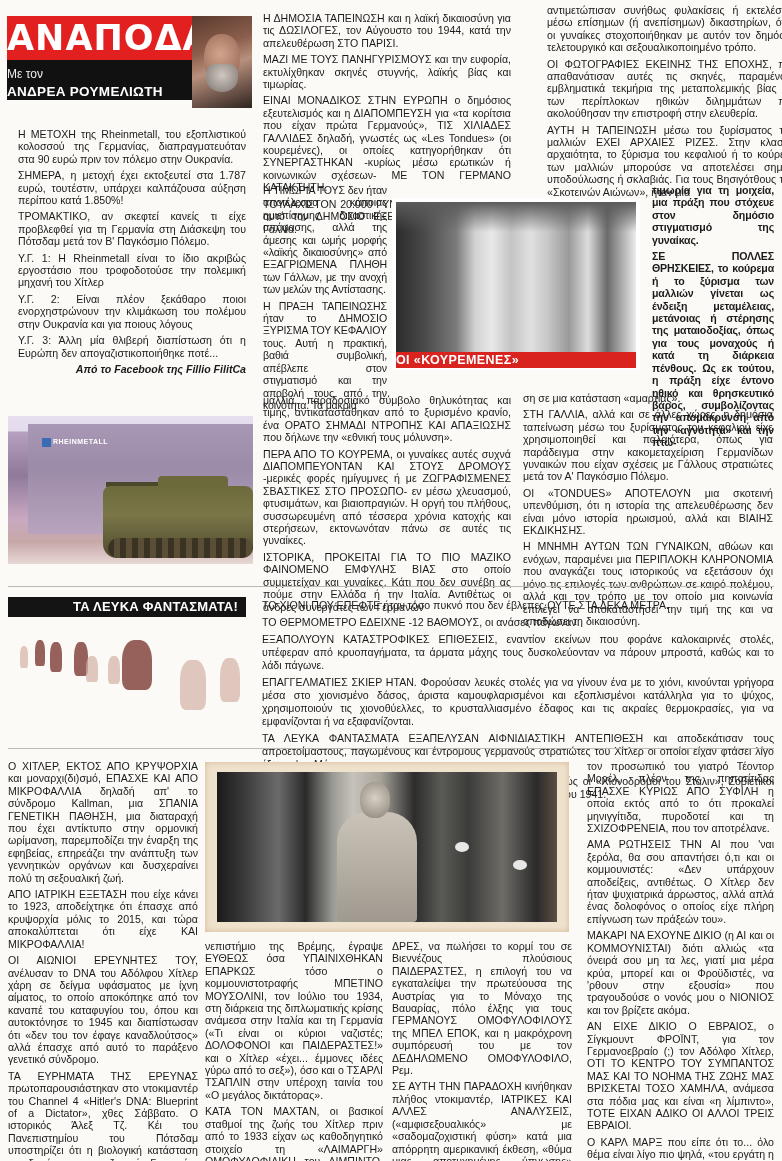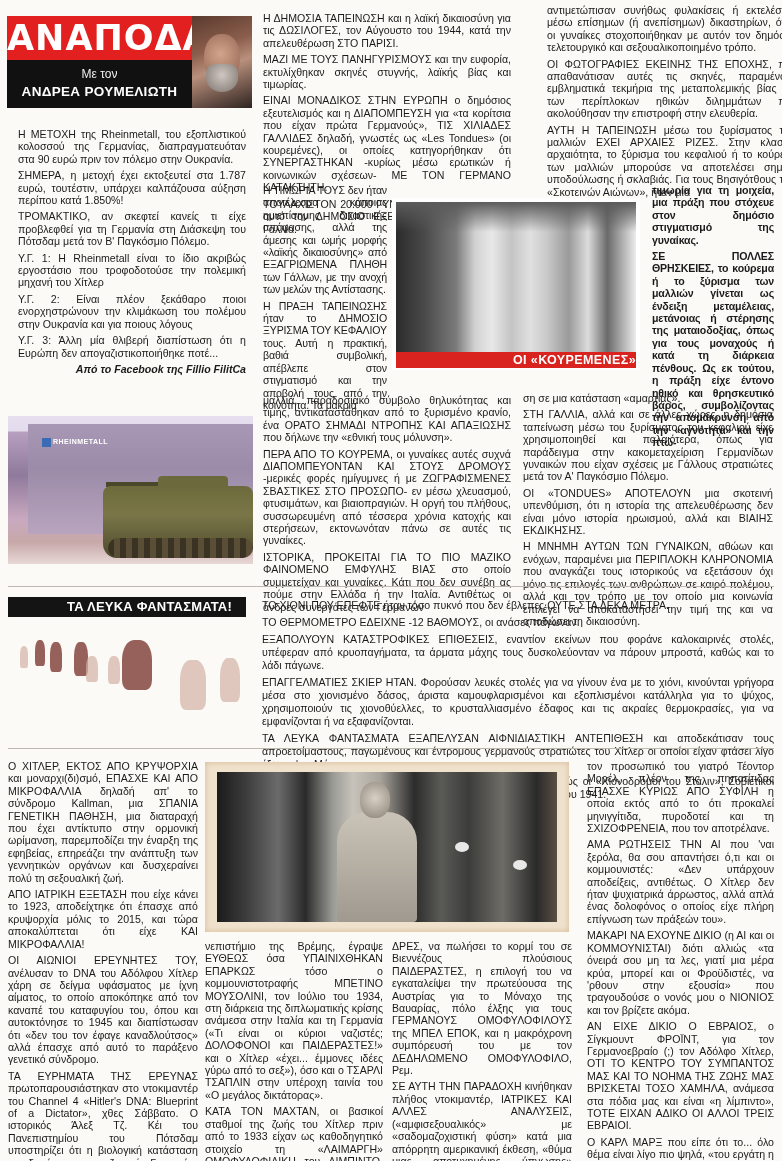--- a/index.html
+++ b/index.html
@@ -7,45 +7,45 @@
   body { position: relative; font-family: "Liberation Sans", sans-serif; color: #1a1a1a; }
   .col { position: absolute; font-size: 10.6px; line-height: 12.4px; text-align: justify; }
   .col p { margin-bottom: 4px; }
   .col p.sig { text-align: right; font-style: italic; font-weight: bold; }
   .cond { letter-spacing: -0.15px; }
 
   
   #masthead { position: absolute; left: 7px; top: 16px; width: 245px; height: 92px; }
   #mast-red { position: absolute; left: 0; top: 0; width: 185px; height: 44px; background: #e2201f; }
   #mast-title { position: absolute; left: 0; top: 0; width: 185px; height: 44px; color: #fff; font-weight: bold; font-size: 35px; line-height: 44px; text-align: center; letter-spacing: 1px; font-family: "DejaVu Sans", sans-serif; }
-  #mast-black { position: absolute; left: 0; top: 44px; width: 185px; height: 48px; background: #111; color: #fff; text-align: center; }
+  #mast-black { position: absolute; left: 0; top: 44px; width: 185px; height: 40px; background: #111; color: #fff; }
   #mast-with { display: block; font-size: 12px; margin-top: 7px; color: #eee; }
   #mast-name { display: block; font-size: 13.5px; font-weight: bold; margin-top: 3px; letter-spacing: 0.3px; }
   #mast-photo { position: absolute; left: 185px; top: 0; width: 60px; height: 92px; background: linear-gradient(160deg, #5a3a2e 0%, #8b5e4c 35%, #b8907c 55%, #6b5248 80%, #2e2420 100%); }
   #mast-photo .face { position: absolute; left: 12px; top: 18px; width: 36px; height: 50px; border-radius: 45% 45% 50% 50%; background: radial-gradient(circle at 45% 40%, #d3a48c, #9d6f5c 70%, #6d4c40); }
   #mast-photo .beard { position: absolute; left: 14px; top: 48px; width: 32px; height: 28px; border-radius: 30% 30% 50% 50%; background: radial-gradient(circle at 50% 40%, #cfc7c0, #8c847e 80%); }
 
   
   .photo { position: absolute; overflow: hidden; }
   #tank-photo { left: 8px; top: 416px; width: 245px; height: 148px; background: linear-gradient(180deg, #e7dff0 0%, #e3dcec 10%, #b79fc0 11%, #8f7a9c 40%, #c9a9c0 70%, #c7a8a8 85%, #e7d8d6 100%); }
   #tank-photo .bldg { position: absolute; left: 20px; top: 8px; width: 225px; height: 110px; background: linear-gradient(180deg, #a998b5 0%, #9b8ba8 40%, #b8a4be 100%); }
   #tank-photo .logo { position: absolute; left: 34px; top: 22px; width: 70px; height: 12px; color: #fff; font-size: 7px; font-weight: bold; letter-spacing: 0.5px; }
   #tank-photo .logo-mark { display: inline-block; width: 9px; height: 9px; background: #3a6bb5; margin-right: 2px; vertical-align: middle; }
   #tank-photo .tank { position: absolute; left: 95px; top: 70px; width: 150px; height: 72px; background: linear-gradient(180deg, #6c6a3c 0%, #7a7648 40%, #4e4a2c 100%); border-radius: 8px 8px 14px 14px; }
   #tank-photo .turret { position: absolute; left: 150px; top: 60px; width: 70px; height: 22px; background: #6c6a3c; border-radius: 4px; }
   #tank-photo .gun { position: absolute; left: 98px; top: 66px; width: 60px; height: 5px; background: #4a482a; }
   #tank-photo .track { position: absolute; left: 100px; top: 122px; width: 145px; height: 20px; background: repeating-linear-gradient(90deg, #3a3222 0 6px, #5a4e36 6px 12px); border-radius: 10px; }
 
   #tondues-photo { left: 392px; top: 198px; width: 248px; height: 172px; background: #fff; padding: 4px; }
   #tondues-inner { position: absolute; left: 4px; top: 4px; width: 240px; height: 150px; background: linear-gradient(90deg, #2b2b2b 0%, #4a4a4a 12%, #7a7a7a 25%, #d2d2d2 33%, #e8e8e8 40%, #c4c4c4 48%, #e0e0e0 56%, #c8c8c8 63%, #9a9a9a 72%, #dcdcdc 80%, #6a6a6a 88%, #ececec 100%); }
   #tondues-inner .sky { position:absolute; left:0; top:0; width:100%; height:30px; background: linear-gradient(180deg, #5b5b5b, rgba(90,90,90,0)); }
-  #tondues-caption { position: absolute; left: 4px; top: 154px; width: 240px; height: 16px; background: #d8231f; color: #fff; font-weight: bold; font-size: 12.5px; line-height: 16px; text-align: right; letter-spacing: 0.4px; }
+  #tondues-caption { position: absolute; left: 4px; top: 154px; width: 240px; height: 16px; background: #d8231f; color: #fff; font-weight: bold; font-size: 12.5px; line-height: 16px; text-align: left; letter-spacing: 0.4px; }
 
   
-  #ghosts-banner { position: absolute; left: 8px; top: 597px; width: 238px; height: 20px; background: #141414; color: #fff; font-weight: bold; font-size: 13px; line-height: 20px; text-align: right; padding-right: 14px; letter-spacing: 0.2px; }
+  #ghosts-banner { position: absolute; left: 8px; top: 597px; width: 238px; height: 20px; background: #141414; color: #fff; font-weight: bold; font-size: 13px; line-height: 20px; text-align: right; padding-right: 8px; letter-spacing: 0.2px; }
   #ski-photo { left: 8px; top: 620px; width: 240px; height: 120px; background: #fbfaf7; }
   .skier { position: absolute; background: #7c3b32; border-radius: 40% 40% 20% 20%; opacity: 0.8; }
   .skier.faint { background: #d4b0a4; opacity: 0.7; }
 
   #hitler-photo { left: 205px; top: 762px; width: 364px; height: 170px; background: #efe2cd; padding: 8px; box-shadow: inset 0 0 6px #d8b896; }
   #hitler-inner { position: absolute; left: 12px; top: 10px; width: 340px; height: 150px; background: linear-gradient(90deg, #1a1a1a 0%, #3a3a3a 8%, #6b6b6b 18%, #2a2a2a 26%, #9a9a94 34%, #c7c3bb 40%, #a8a49c 48%, #2c2c2c 58%, #5a5a56 66%, #3c3c3a 74%, #6e6c66 84%, #2a2a2a 94%, #5c4e44 100%); }
   #hitler-inner .coat { position: absolute; left: 120px; top: 40px; width: 80px; height: 110px; background: linear-gradient(180deg, #c9c3b8, #9f998f); border-radius: 30px 30px 4px 4px; }
   #hitler-inner .head { position: absolute; left: 143px; top: 10px; width: 30px; height: 36px; background: radial-gradient(circle at 50% 45%, #d8d0c4, #8a8278); border-radius: 45%; }
   #hitler-inner .band { position: absolute; width: 14px; height: 10px; background: #e8e8e8; border-radius: 50%; }
 

